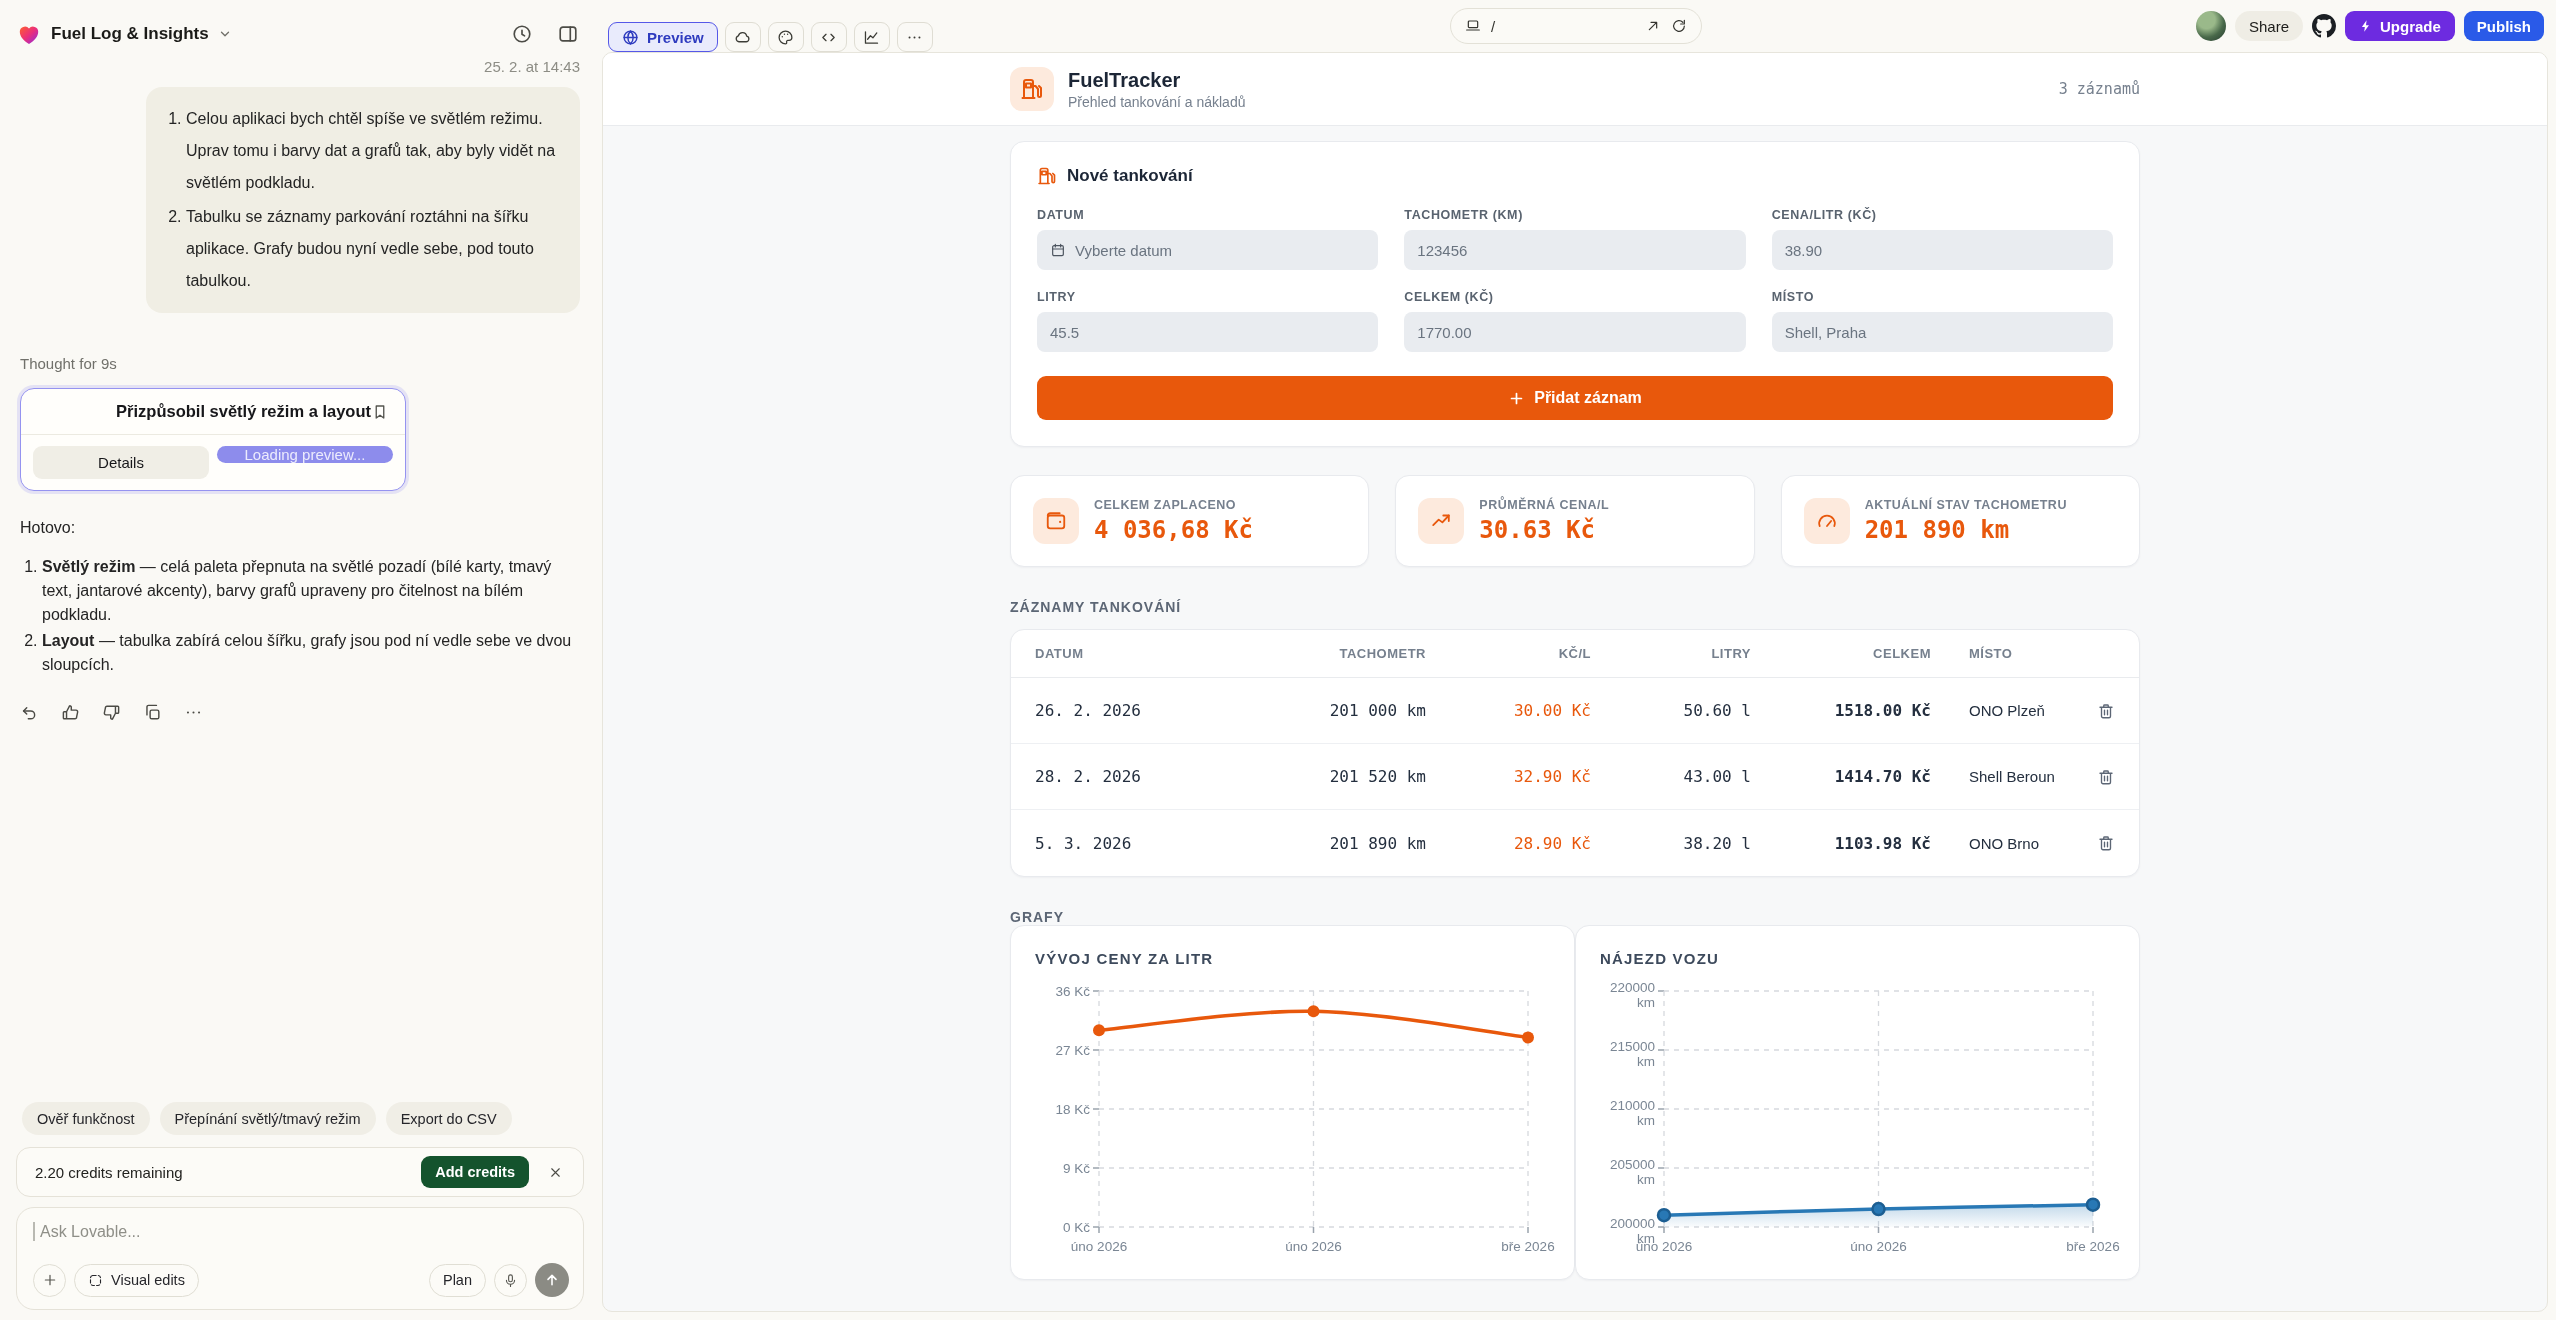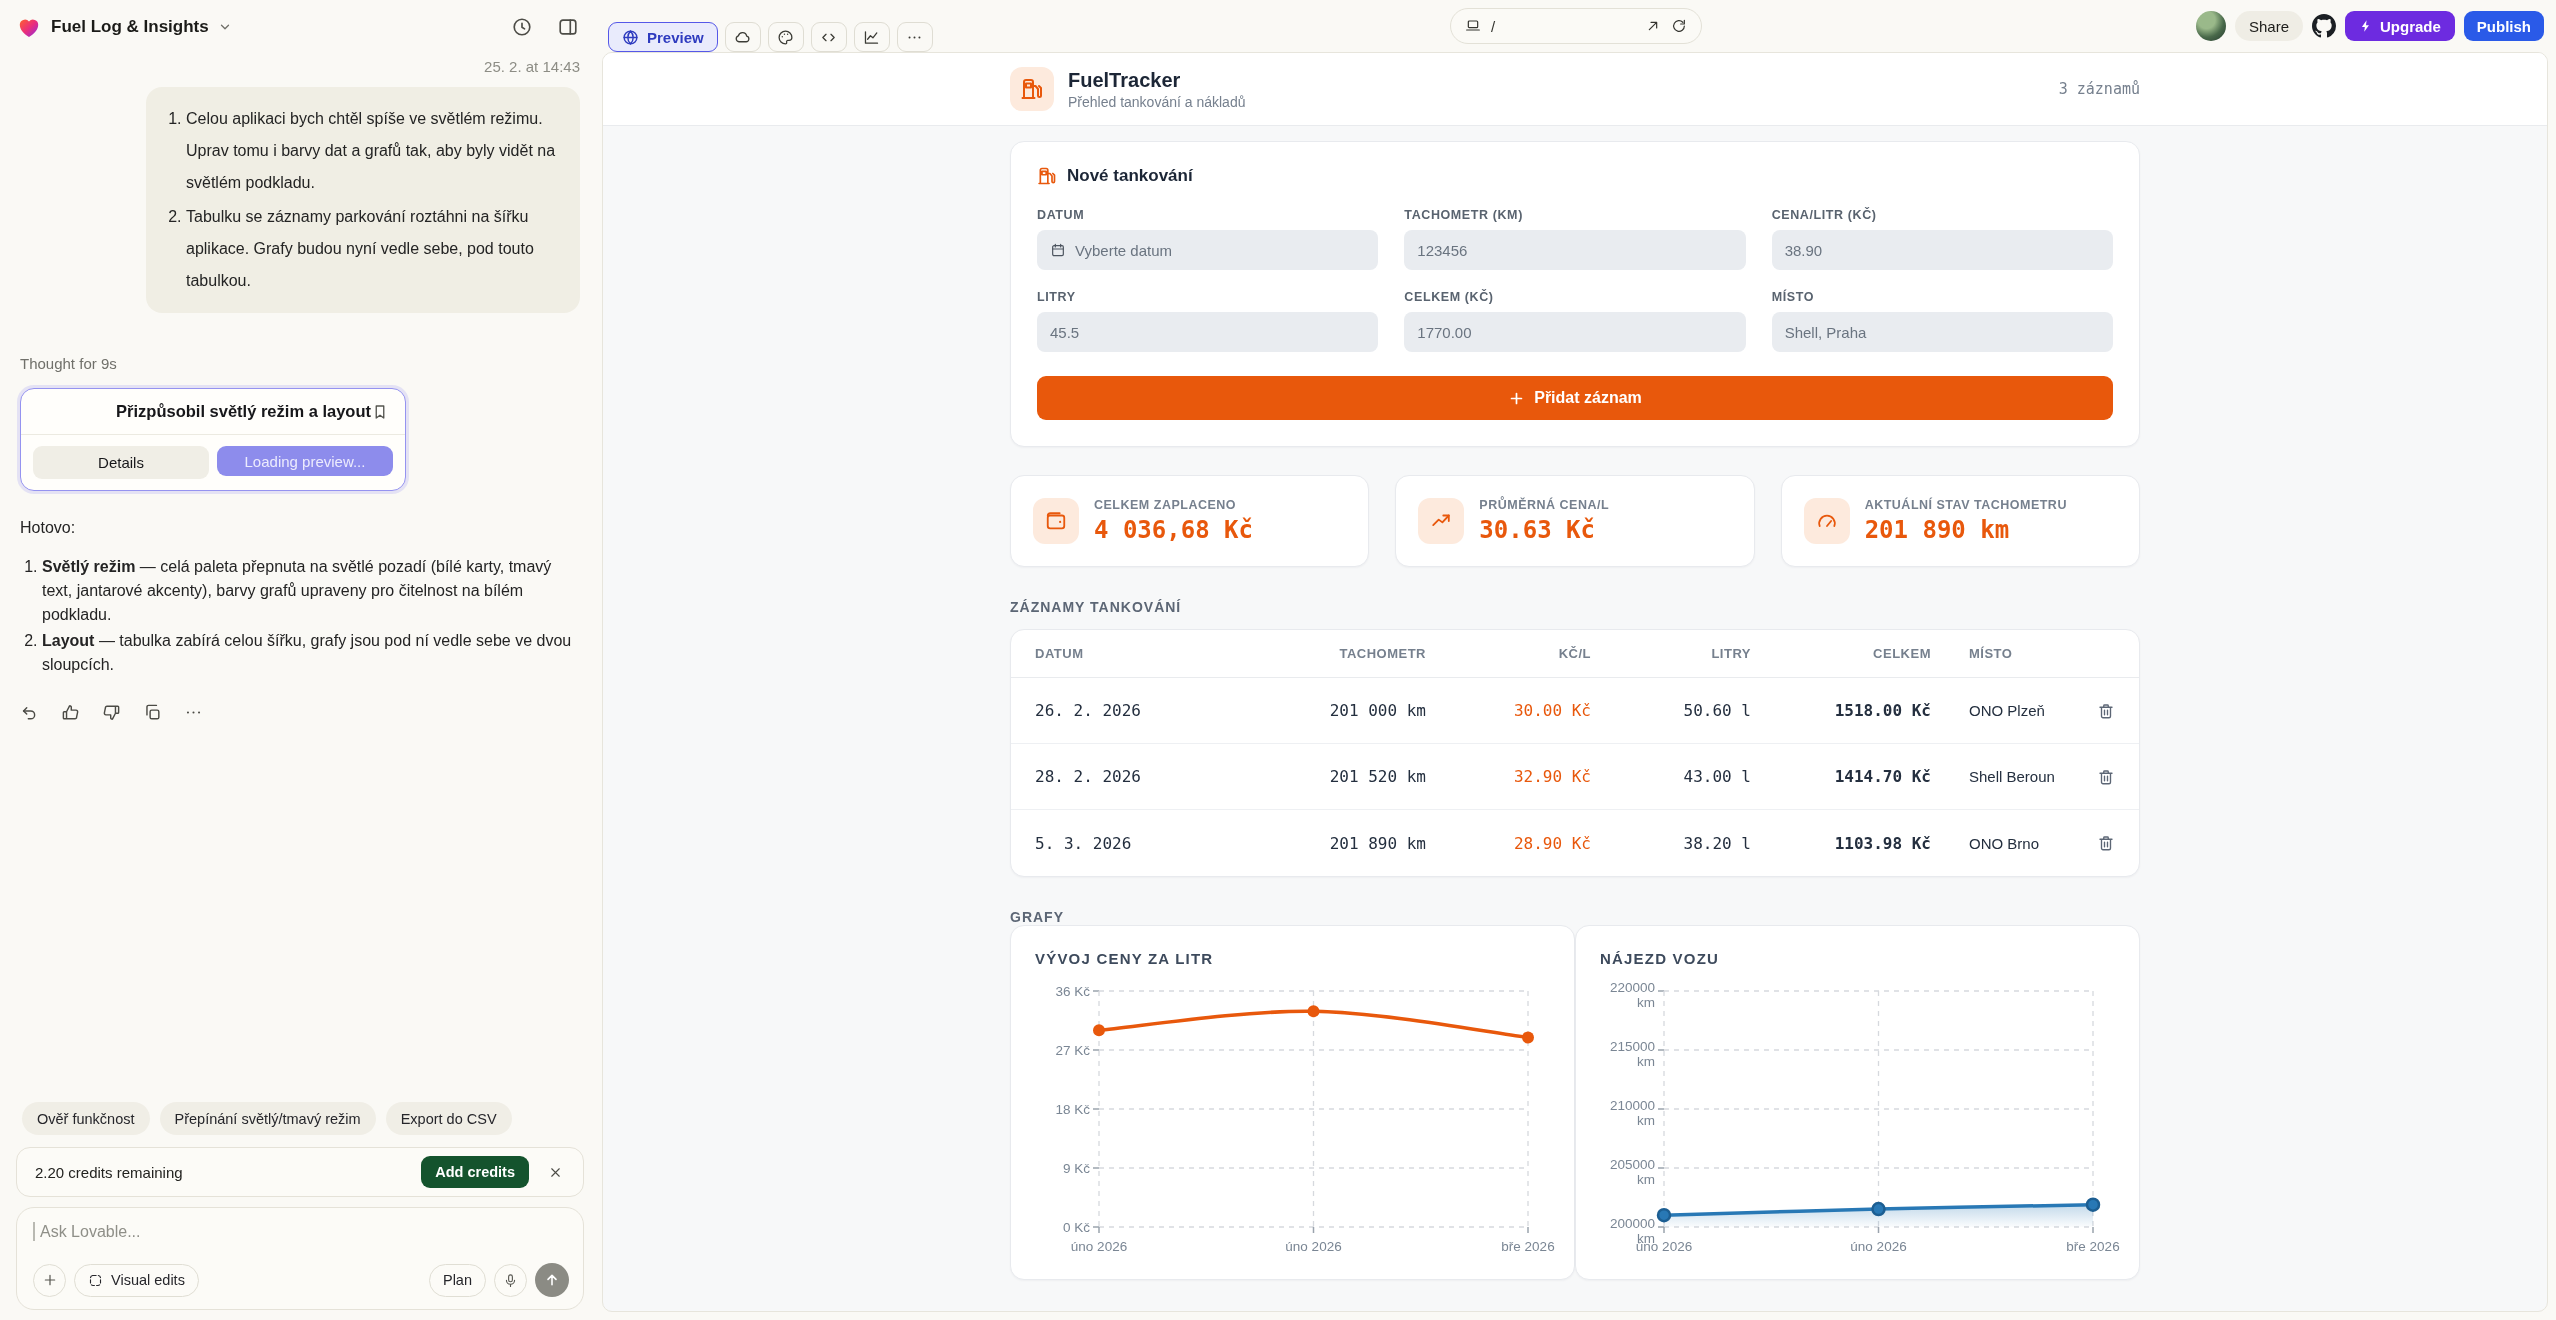--- a/index.html
+++ b/index.html
@@ -4,21 +4,21 @@
 <style>
   * { box-sizing: border-box; margin: 0; padding: 0; }
   html,body { width:2556px; height:1320px; overflow:hidden;
     font-family:"Liberation Sans", sans-serif; background:#faf9f5; color:#1f2430; }
   svg { display:block; }
   .ic { width:22px; height:22px; stroke:currentColor; fill:none;
         stroke-width:1.8; stroke-linecap:round; stroke-linejoin:round; }
 
   
   .topbar { position:absolute; left:0; top:0; width:2556px; height:52px; background:#faf9f5; }
-  .tb-left { position:absolute; left:0; top:1px; width:600px; height:52px;
+  .tb-left { position:absolute; left:0; top:8px; width:600px; height:52px;
              display:flex; align-items:center; padding:0 16px; gap:9px; }
   .logo { width:26px; height:26px; }
   .proj-name { font-size:17px; font-weight:bold; color:#1b1b18; }
   .chev { width:14px; height:14px; color:#6f6f68; stroke-width:2.2; }
   .tb-left-icons { margin-left:auto; display:flex; gap:14px; color:#4c4c46; }
   .iconbtn { width:32px; height:32px; display:flex; align-items:center; justify-content:center;
              border-radius:8px; cursor:pointer; background:transparent; border:none; color:#4c4c46; }
   .tb-tools { position:absolute; left:608px; top:0; height:52px; display:flex; align-items:flex-end; gap:7px; }
   .btn-preview { display:flex; align-items:center; gap:8px; height:30px; padding:0 13px;
      background:#e9ebfc; border:1.5px solid #5558e8; border-radius:9px;
@@ -56,21 +56,21 @@
   .action-card { margin-top:16px; width:386px; background:#fffefb;
      border:1.5px solid #9593f0; border-radius:14px;
      box-shadow:0 0 0 3px rgba(149,147,240,.22); overflow:hidden; }
   .ac-head { display:flex; align-items:center; justify-content:flex-end;
      padding:13px 16px; border-bottom:1px solid #eceae1; }
   .ac-title { font-size:16.5px; font-weight:bold; color:#17171a; }
   .bm { width:18px; height:18px; color:#55554f; }
   .ac-btns { display:flex; gap:8px; padding:11px 12px; }
   .btn-details { flex:1; height:33px; background:#f0eee6; border:none; border-radius:9px;
      font-size:15px; color:#17171a; cursor:pointer; }
-  .btn-loading { flex:1; height:30px; background:#8d8cec; border:none; border-radius:9px;
+  .btn-loading { flex:1; height:17px; background:#8d8cec; border:none; border-radius:9px;
      font-size:15px; color:#ecebfd; cursor:pointer; }
   .done-h { margin-top:28px; font-size:16px; color:#242424; }
   .done-list { margin:18px 0 0 22px; font-size:16px; line-height:24px; color:#242424; }
   .done-list li + li { margin-top:2px; }
   .done-list b { font-weight:bold; }
   .msg-actions { display:flex; gap:22px; margin-top:26px; color:#4b4b45; }
   .msg-actions .ic { width:19px; height:19px; cursor:pointer; }
   .flip { transform:rotate(180deg); }
 
   .chat-bottom { padding:0 16px 10px 16px; }

